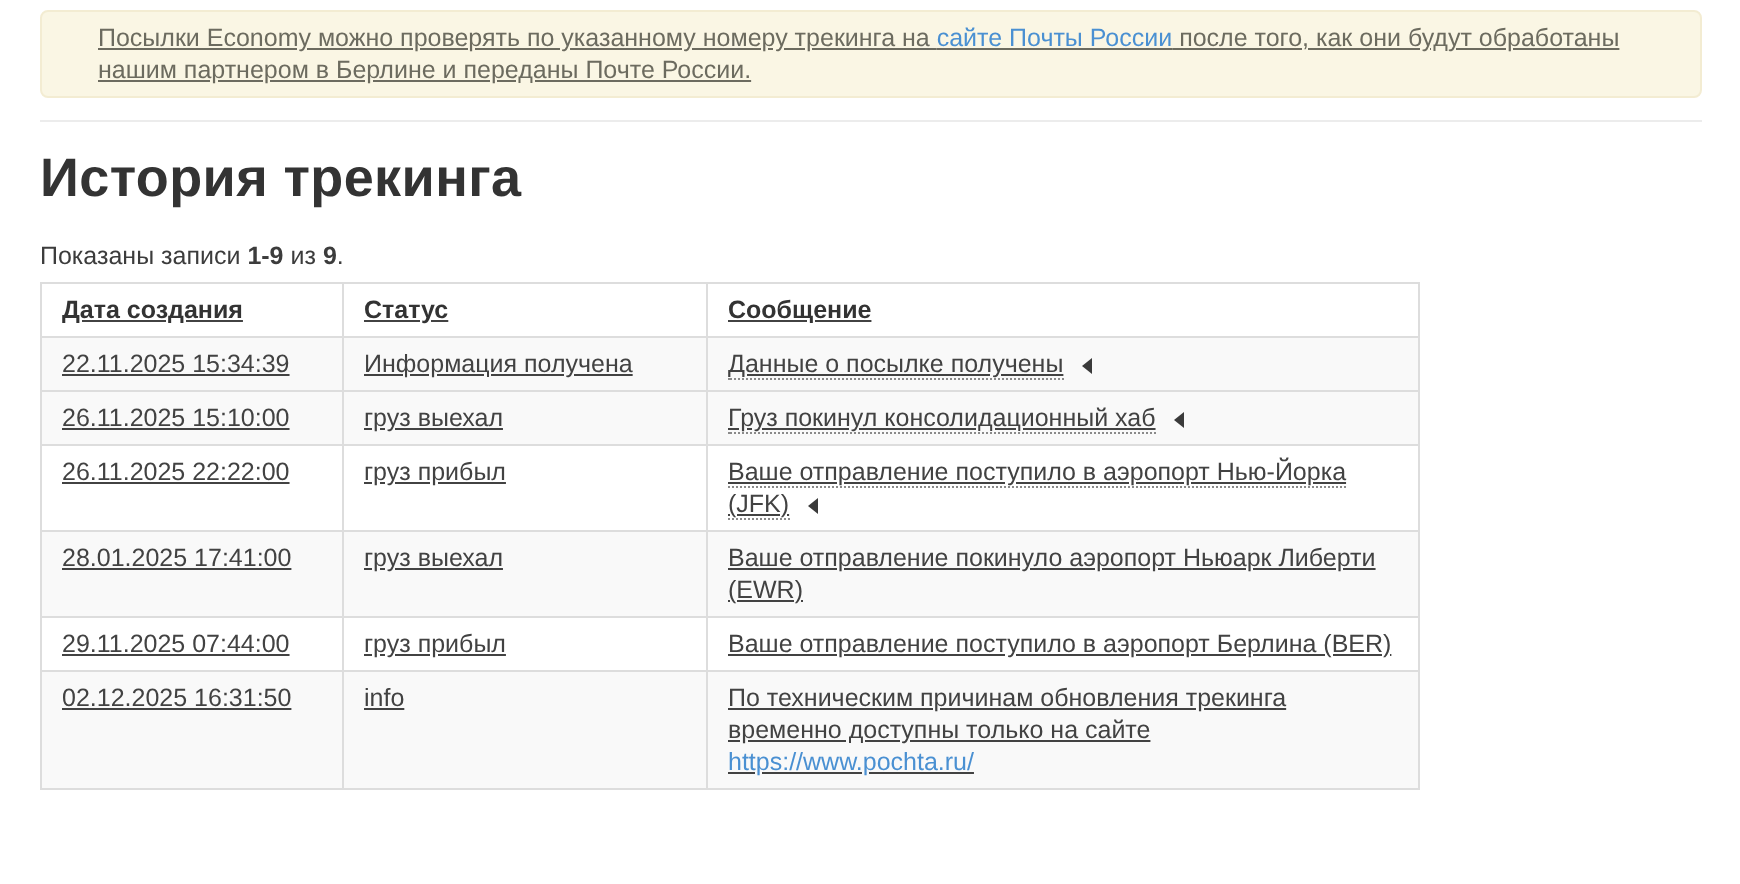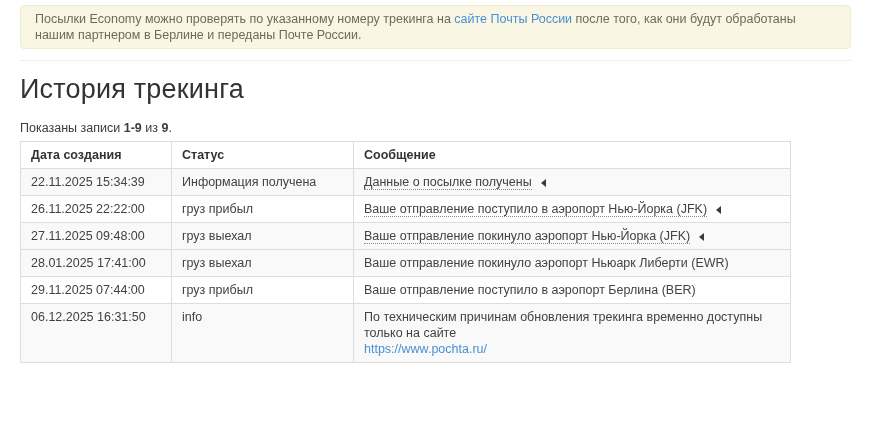--- a/index.html
+++ b/index.html
@@ -18,52 +18,54 @@
     background:#ffffff;
     font-family:"Liberation Sans", sans-serif;
     color:var(--text);
   }
   .page{padding:5px 19px 0 20px;}
 
   .notice{
     background:var(--banner-bg);
     border:1px solid var(--banner-border);
     border-radius:4px;
-    padding:5px 14px;
+    padding:5px 28px;
     font-size:12.5px;
     line-height:16px;
     color:var(--banner-text);
+    text-decoration:underline;
   }
   .notice a{color:var(--link);text-decoration:none;}
 
   .divider{
     border:none;border-top:1px solid #ececec;
     margin:11px 0 0 0;
   }
 
   h1.page-title{
     font-size:27px;
-    font-weight:normal;
+    font-weight:bold;
     color:#333;
     margin:13px 0 6px 0;
     letter-spacing:.2px;
   }
 
   .summary{
     font-size:12.5px;
     color:#3c3c3c;
     margin:16px 0 6px 0;
   }
   .summary b{font-weight:bold;}
 
   table.tracking{
-    width:771px;
+    width:690px;
     border-collapse:collapse;
     font-size:12.5px;
     color:#424242;
+    text-decoration:underline;
   }
   table.tracking th, table.tracking td{
     border:1px solid var(--table-border);
     padding:5px 10px;
     text-align:left;
     vertical-align:top;
     line-height:16px;
   }
   table.tracking th{
     font-weight:bold;
@@ -121,42 +123,42 @@
         <th>Статус</th>
         <th>Сообщение</th>
       </tr>
     </thead>
     <tbody>
       <tr class="alt">
         <td>22.11.2025 15:34:39</td>
         <td>Информация получена</td>
         <td><span class="msg-tip">Данные о посылке получены</span><span class="arrow-left"></span></td>
       </tr>
+      <tr class="alt">
+        <td>26.11.2025 15:10:00</td>
+        <td>груз выехал</td>
+        <td><span class="msg-tip">Груз покинул консолидационный хаб</span><span class="arrow-left"></span></td>
+      </tr>
       <tr>
         <td>26.11.2025 22:22:00</td>
         <td>груз прибыл</td>
         <td><span class="msg-tip">Ваше отправление поступило в аэропорт Нью-Йорка (JFK)</span><span class="arrow-left"></span></td>
-      </tr>
-      <tr class="alt">
-        <td>27.11.2025 09:48:00</td>
-        <td>груз выехал</td>
-        <td><span class="msg-tip">Ваше отправление покинуло аэропорт Нью-Йорка (JFK)</span><span class="arrow-left"></span></td>
       </tr>
       <tr class="alt">
         <td>28.01.2025 17:41:00</td>
         <td>груз выехал</td>
         <td>Ваше отправление покинуло аэропорт Ньюарк Либерти (EWR)</td>
       </tr>
       <tr>
         <td>29.11.2025 07:44:00</td>
         <td>груз прибыл</td>
         <td>Ваше отправление поступило в аэропорт Берлина (BER)</td>
       </tr>
       <tr class="alt">
-        <td>06.12.2025 16:31:50</td>
+        <td>02.12.2025 16:31:50</td>
         <td>info</td>
         <td>
           <span>По техническим причинам обновления трекинга временно доступны только на сайте</span><br>
           <a href="#">https://www.pochta.ru/</a>
         </td>
       </tr>
     </tbody>
   </table>
 
 </div>

